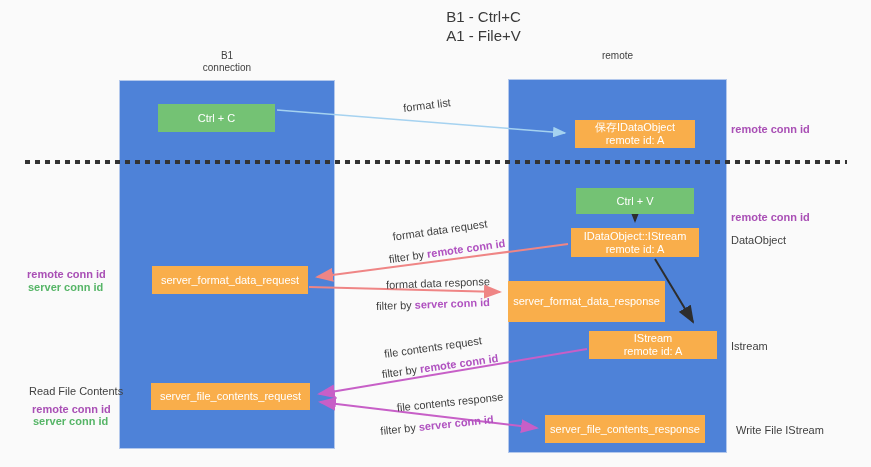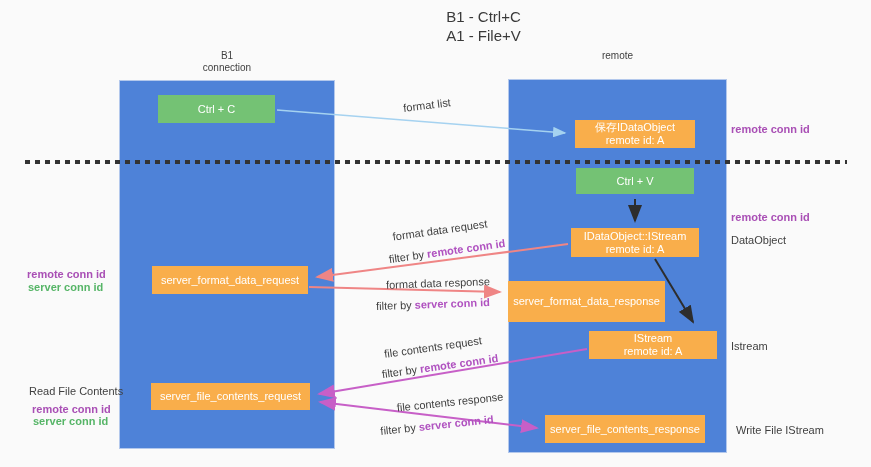--- a/index.html
+++ b/index.html
@@ -29,22 +29,22 @@
   
   svg.arrows{position:absolute;left:0;top:0;z-index:2;}
   
   .node{
     position:absolute;z-index:3;color:#fff;font-size:11px;text-align:center;
     display:flex;flex-direction:column;justify-content:center;line-height:13px;
     box-sizing:border-box;
   }
   .node.green{background:#74c274;}
   .node.orange{background:#f9ae4b;}
-  .box-ctrl-c{left:158px;top:95px;width:117px;height:28px;}
-  .box-ctrl-v{left:576px;top:168px;width:118px;height:26px;}
+  .box-ctrl-c{left:158px;top:104px;width:117px;height:28px;}
+  .box-ctrl-v{left:576px;top:188px;width:118px;height:26px;}
   .box-save{left:575px;top:120px;width:120px;height:28px;}
   .box-getdata{left:571px;top:228px;width:128px;height:29px;}
   .box-fmt-req{left:152px;top:266px;width:156px;height:28px;}
   .box-fmt-resp{left:508px;top:281px;width:157px;height:41px;}
   .box-istream{left:589px;top:331px;width:128px;height:28px;}
   .box-file-req{left:151px;top:383px;width:159px;height:27px;}
   .box-file-resp{left:545px;top:415px;width:160px;height:28px;}
   
   .side-label{position:absolute;font-size:11px;line-height:13px;color:#3f3f3f;z-index:3;white-space:nowrap;}
   .side-label.purple{color:#a94fb5;font-weight:bold;}

